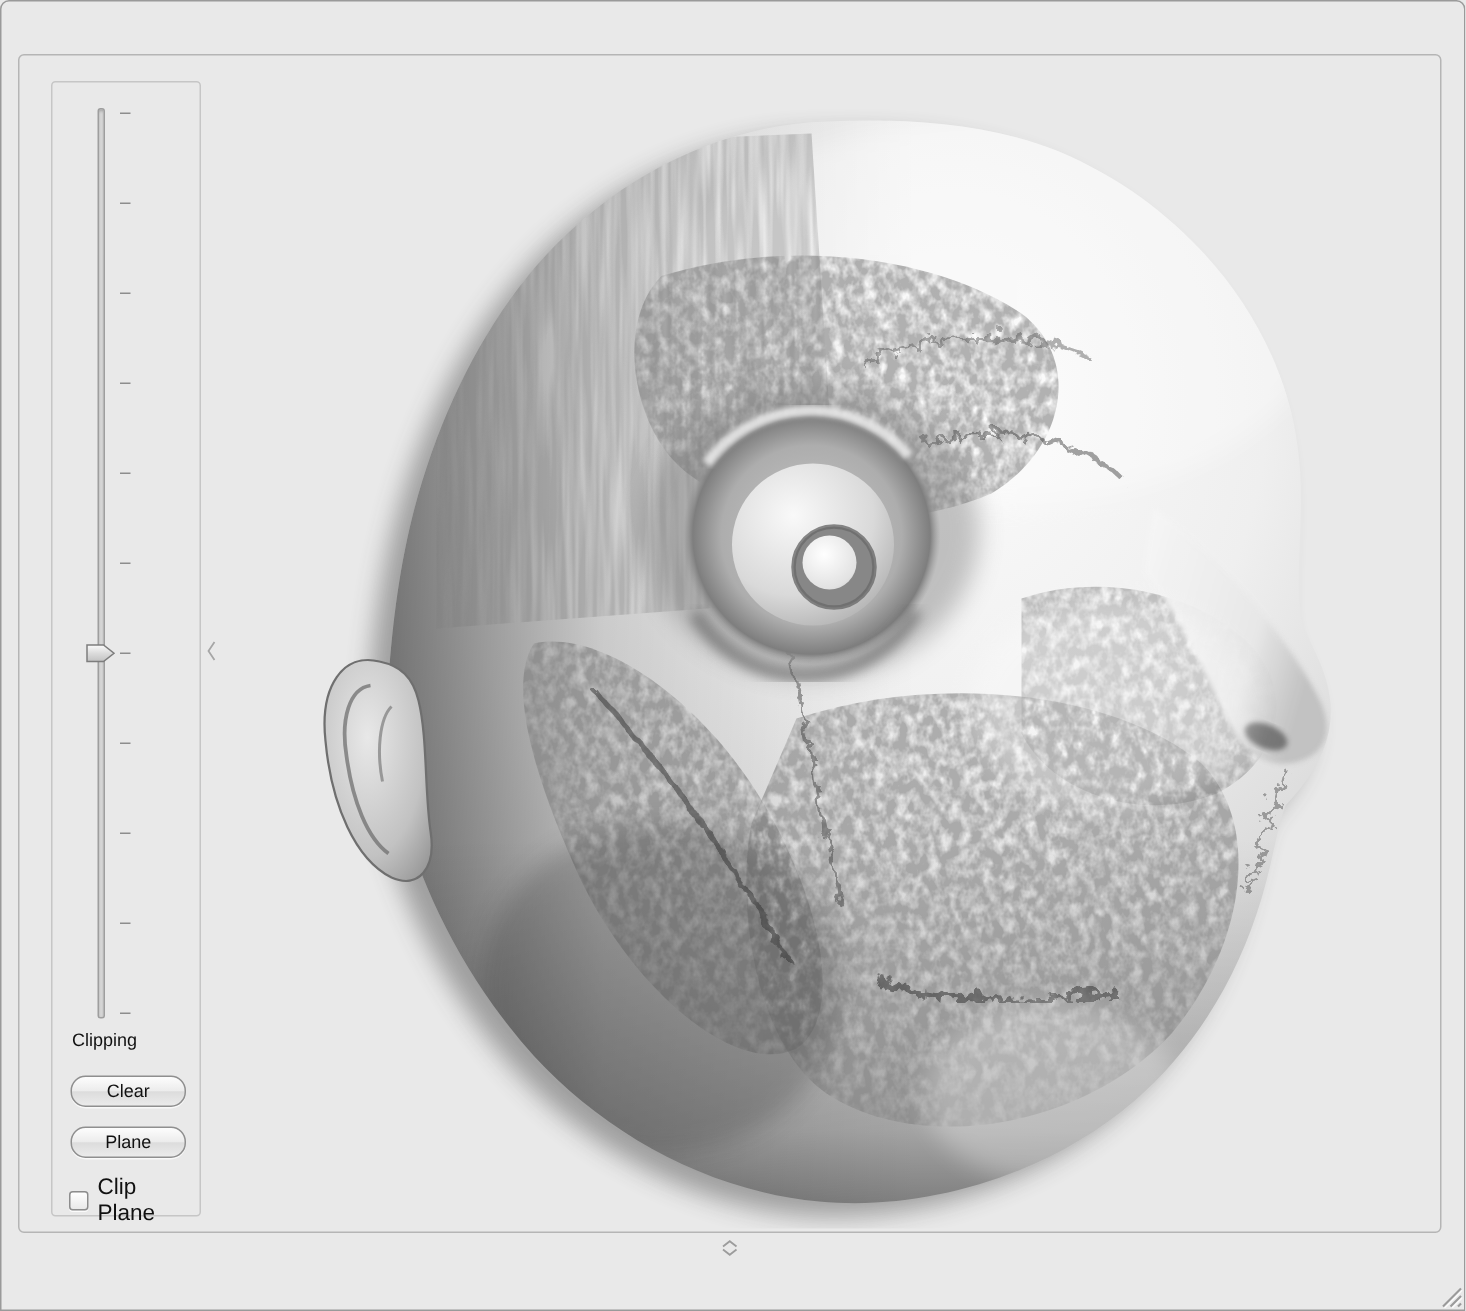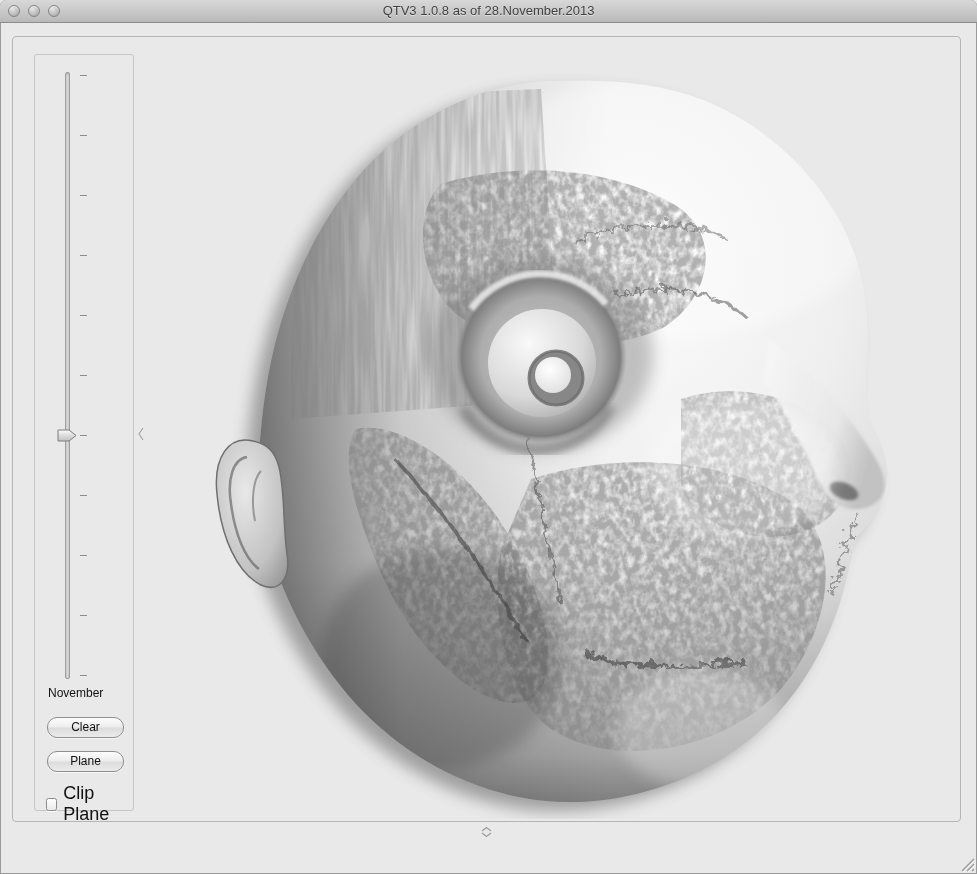--- a/index.html
+++ b/index.html
@@ -74,43 +74,35 @@
   .btn-tack{top:662px;}
   .btn-clear{top:696px;}
   .checkbox-row{
     position:absolute;left:11px;top:728px;display:flex;align-items:center;gap:6px;
   }
   .checkbox{
     width:13px;height:13px;border:1px solid #8d8d8d;border-radius:2.5px;
     background:linear-gradient(180deg,#ffffff,#e9e9e9);
     box-shadow:0 1px 0 rgba(255,255,255,.8);box-sizing:border-box;
   }
-  .checkbox-label{font-size:18px;color:#111;}
+  .checkbox-label{font-size:15px;color:#111;}
   
   .viewport{
     position:absolute;left:128px;top:2px;width:815px;height:780px;
   }
   .splitter-mark{position:absolute;left:124px;top:390px;width:8px;height:14px;opacity:.7;}
   
   .bottom-splitter{position:absolute;left:480px;top:826px;width:13px;height:12px;opacity:.8;}
   .resize-grip{position:absolute;right:2px;bottom:2px;width:17px;height:17px;}
 </style>
 </head>
 <body>
 
 <div class="window">
 
-  <div class="titlebar">
-    <div class="traffic">
-      <div class="light"></div>
-      <div class="light"></div>
-      <div class="light"></div>
-    </div>
-    <div class="title">QTV3 1.0.8 as of 28.November.2013</div>
-  </div>
 
   <div class="main-panel">
 
     <div class="left-group">
       <div class="slider-track"></div>
       <div class="slider-ticks">
           <div class="tick"></div>
           <div class="tick"></div>
           <div class="tick"></div>
           <div class="tick"></div>
@@ -125,21 +117,21 @@
       <svg class="slider-handle" viewBox="0 0 20 15" style="top: 373px;">
         <defs>
           <linearGradient id="hGrad" x1="0" y1="0" x2="0" y2="1">
             <stop offset="0" stop-color="#fbfbfb"></stop>
               <stop offset="0.5" stop-color="#dcdcdc"></stop>
               <stop offset="1" stop-color="#c2c2c2"></stop>
           </linearGradient>
         </defs>
         <polygon points="1,2 12,2 19,7.5 12,13 1,13" fill="url(#hGrad)" stroke="#7d7d7d" stroke-width="1"></polygon>
       </svg>
-      <div class="clipping-label">November</div>
+      <div class="clipping-label">Clipping</div>
       <div class="mac-btn btn-tack">Clear</div>
       <div class="mac-btn btn-clear">Plane</div>
       <div class="checkbox-row">
         <div class="checkbox"></div>
         <div class="checkbox-label">Clip Plane</div>
       </div>
     </div>
 
     <svg class="splitter-mark" viewBox="0 0 8 14">
       <path d="M6 1 L2 7 L6 13" fill="none" stroke="#8a8a8a" stroke-width="1.2"></path>

